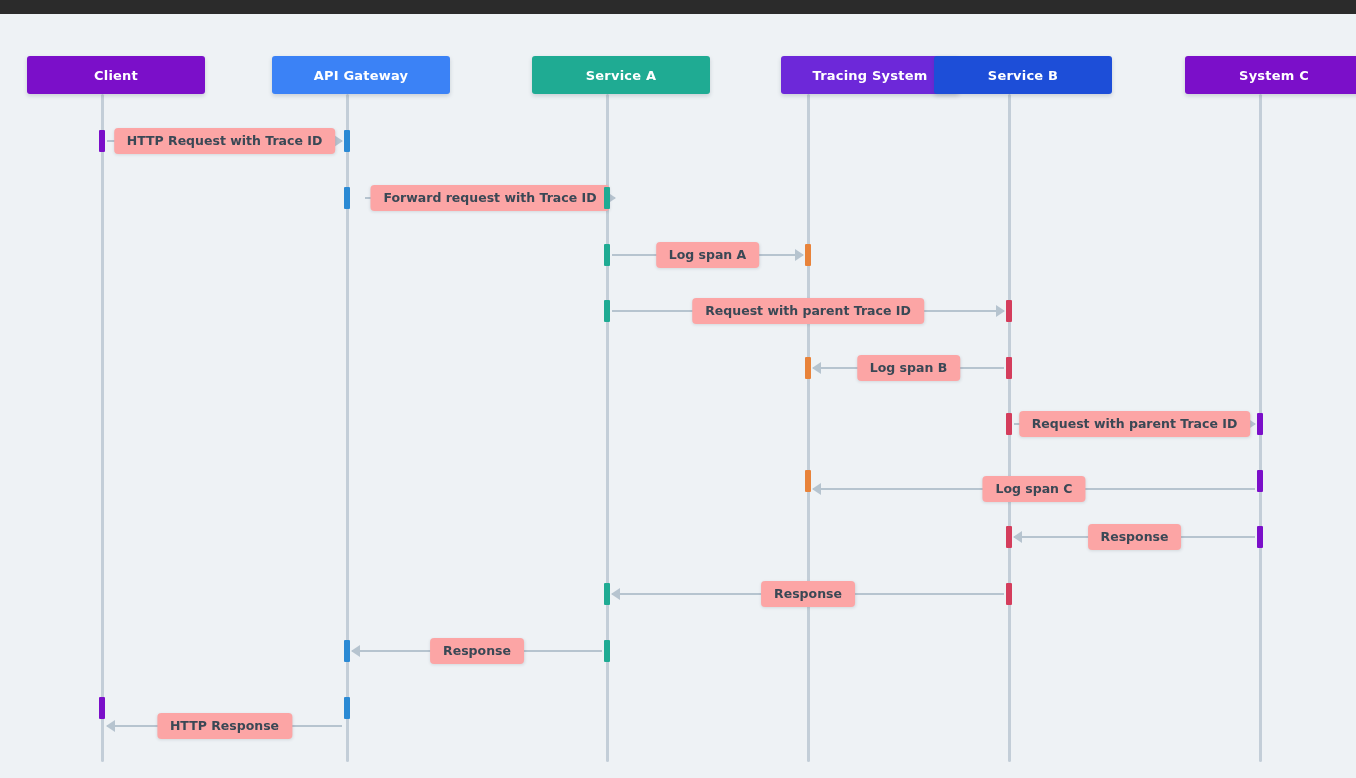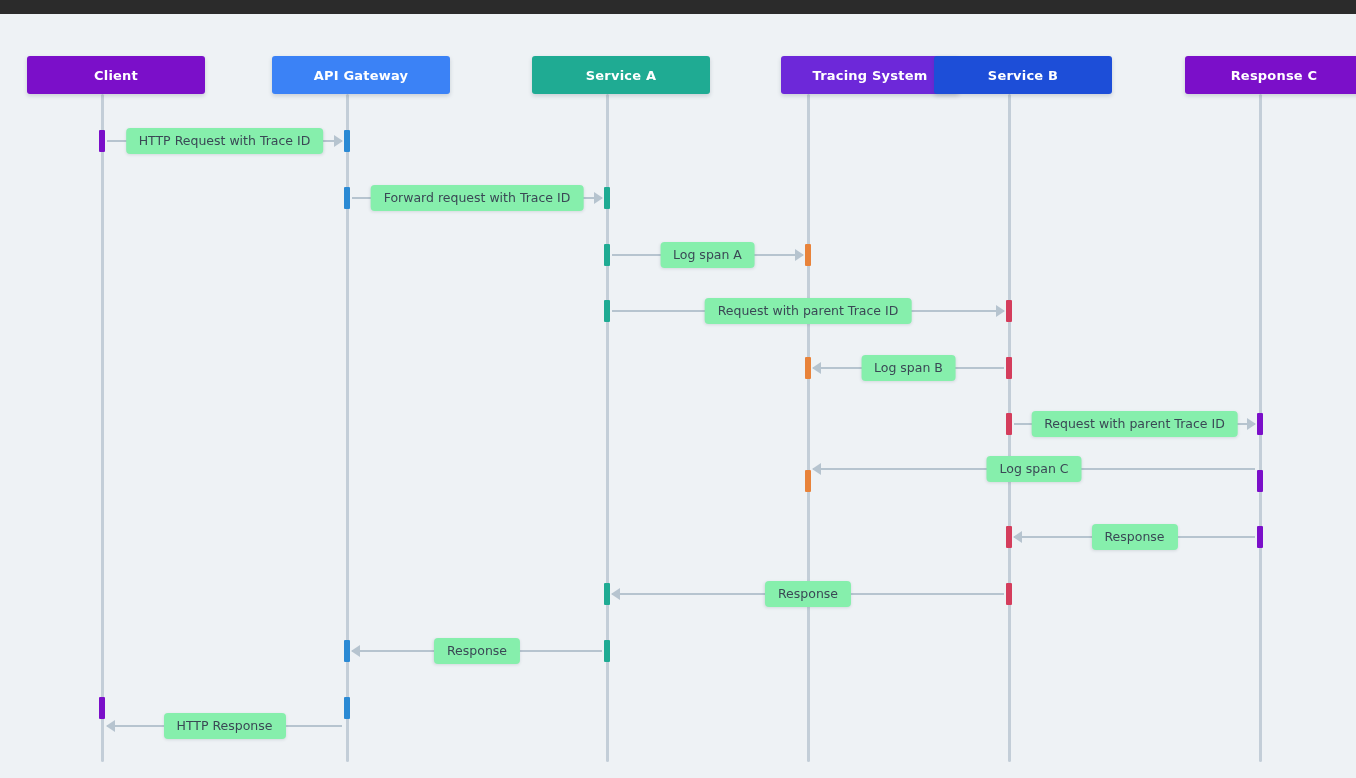--- a/index.html
+++ b/index.html
@@ -80,28 +80,29 @@
     width: 0; height: 0;
     border-top: 6px solid transparent;
     border-bottom: 6px solid transparent;
     border-right: 9px solid #b6c4cf;
   }
   .msg .cap {
     position: absolute;
     top: 0;
     left: 50%;
     transform: translateX(-50%);
-    background: #86efac;
+    background: #fca5a5;
     color: #3a4855;
     font-size: 12.5px;
     line-height: 26px;
     padding: 0 13px;
     border-radius: 4px;
     white-space: nowrap;
     box-shadow: 0 1px 3px rgba(40,55,70,0.13);
+    font-weight: bold;
   }
   .act {
     position: absolute;
     width: 6px;
     height: 22px;
     border-radius: 1px;
   }
 </style>
 </head>
 <body>
@@ -118,21 +119,21 @@
       <div class="lifeline" style="left: 1258.5px; top: 80px; height: 668px;"></div>
     </div>
   <div id="messages">
       <div class="msg" style="left: 107px; width: 235px; top: 114px;">
         <div class="line"></div>
         <div class="head-r"></div>
         <div class="cap">HTTP Request with Trace ID</div>
       </div>
       <div class="act" style="left: 99px; top: 116px; background: rgb(123, 15, 201);"></div>
       <div class="act" style="left: 344px; top: 116px; background: rgb(43, 138, 212);"></div>
-      <div class="msg" style="left: 352px; width: 250px; top: 171px;">
+      <div class="msg" style="left: 365px; width: 250px; top: 171px;">
         <div class="line"></div>
         <div class="head-r"></div>
         <div class="cap">Forward request with Trace ID</div>
       </div>
       <div class="act" style="left: 344px; top: 173px; background: rgb(43, 138, 212);"></div>
       <div class="act" style="left: 604px; top: 173px; background: rgb(31, 171, 147);"></div>
       <div class="msg" style="left: 612px; width: 191px; top: 228px;">
         <div class="line"></div>
         <div class="head-r"></div>
         <div class="cap">Log span A</div>
@@ -153,21 +154,21 @@
       </div>
       <div class="act" style="left: 1006px; top: 343px; background: rgb(212, 61, 92);"></div>
       <div class="act" style="left: 805px; top: 343px; background: rgb(232, 131, 58);"></div>
       <div class="msg" style="left: 1014px; width: 241px; top: 397px;">
         <div class="line"></div>
         <div class="head-r"></div>
         <div class="cap">Request with parent Trace ID</div>
       </div>
       <div class="act" style="left: 1006px; top: 399px; background: rgb(212, 61, 92);"></div>
       <div class="act" style="left: 1257px; top: 399px; background: rgb(123, 15, 201);"></div>
-      <div class="msg" style="left: 813px; width: 442px; top: 442px;">
+      <div class="msg" style="left: 813px; width: 442px; top: 462px;">
         <div class="line"></div>
         <div class="head-l"></div>
         <div class="cap">Log span C</div>
       </div>
       <div class="act" style="left: 1257px; top: 456px; background: rgb(123, 15, 201);"></div>
       <div class="act" style="left: 805px; top: 456px; background: rgb(232, 131, 58);"></div>
       <div class="msg" style="left: 1014px; width: 241px; top: 510px;">
         <div class="line"></div>
         <div class="head-l"></div>
         <div class="cap">Response</div>
@@ -206,16 +207,16 @@
       <div class="participant" style="left: 532px; top: 42px; background: rgb(31, 171, 147);">
         <span class="plabel">Service A</span>
       </div>
       <div class="participant" style="left: 733px; top: 42px; background: #6d28d9; margin-left: 48px;">
         <span class="plabel">Tracing System</span>
       </div>
       <div class="participant" style="left: 934px; top: 42px; background: #1d4ed8;">
         <span class="plabel">Service B</span>
       </div>
       <div class="participant" style="left: 1185px; top: 42px; background: rgb(123, 15, 201);">
-        <span class="plabel">Response C</span>
+        <span class="plabel">System C</span>
       </div>
     </div>
 </div>
 
 </body></html>

